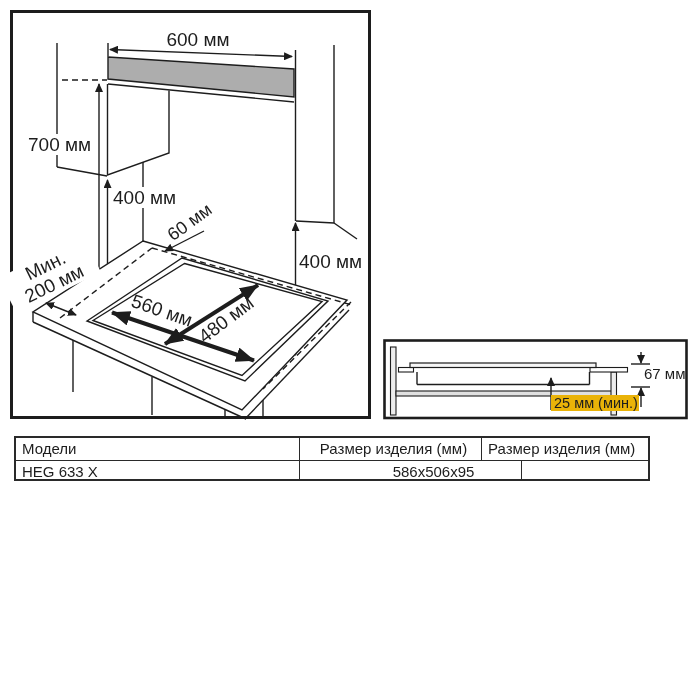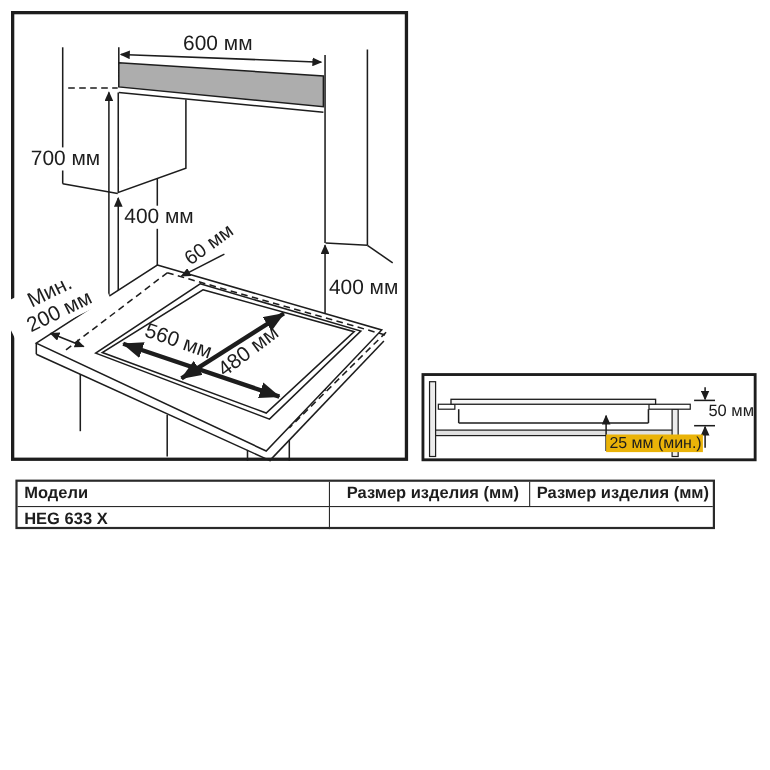--- a/index.html
+++ b/index.html
@@ -23,21 +23,21 @@
   #lbl-60{left:157px;top:212px;width:66px;font-size:18px;transform:rotate(-36deg);}
   #lbl-560{left:127px;top:300px;width:70px;transform:rotate(19deg);}
   #lbl-480{left:191px;top:309px;width:70px;transform:rotate(-37deg);}
   #lbl-45{left:644px;top:366px;font-size:15px;line-height:16px;}
   #lbl-25{left:551px;top:395px;font-size:14.5px;line-height:16px;background:#eab308;padding:0 1px 0 3px;}
   
   #spec-table{
     position:absolute;left:14px;top:436px;width:636px;height:45px;
     border:2px solid #2a2a2a;box-sizing:border-box;font-size:15px;
   }
-  .trow{display:flex;width:100%;box-sizing:border-box;font-weight:bold;}
+  .trow{display:flex;width:100%;box-sizing:border-box;}
   .trow.head{height:23px;border-bottom:1.5px solid #2a2a2a;}
   .trow.body{height:20px;gap:40px;}
   .tcell{box-sizing:border-box;padding:2px 0 0 6px;overflow:hidden;white-space:nowrap;}
   .c1{width:284px;border-right:1.5px solid #2a2a2a;}
   .c2{width:182px;border-right:1.5px solid #2a2a2a;text-align:center;}
   .c3{flex:1;}
 </style>
 </head>
 <body>
 
@@ -138,27 +138,28 @@
   <div class="lbl knock" id="lbl-700">700 мм</div>
   <div class="lbl knock" id="lbl-400L">400 мм</div>
   <div class="lbl knock" id="lbl-400R">400 мм</div>
   <div class="lbl knock rot" id="lbl-min200">
     <span>Мин.</span><br>
     <span>200 мм</span>
   </div>
   <div class="lbl rot" id="lbl-60">60 мм</div>
   <div class="lbl rot" id="lbl-560">560 мм</div>
   <div class="lbl rot" id="lbl-480">480 мм</div>
-  <div class="lbl" id="lbl-45">50 мм</div>
+  <div class="lbl" id="lbl-45">67 мм</div>
   <div class="lbl" id="lbl-25">25 мм (мин.)</div>
 
   <div id="spec-table">
     <div class="trow head">
       <div class="tcell c1">Модели</div>
       <div class="tcell c2">Размер изделия (мм)</div>
       <div class="tcell c3">Размер изделия (мм)</div>
     </div>
     <div class="trow body">
       <div class="tcell c1">HEG 633 X</div>
+      <div class="tcell c2">586x506x95</div>
     </div>
   </div>
 
 </div>
 
 </body></html>

